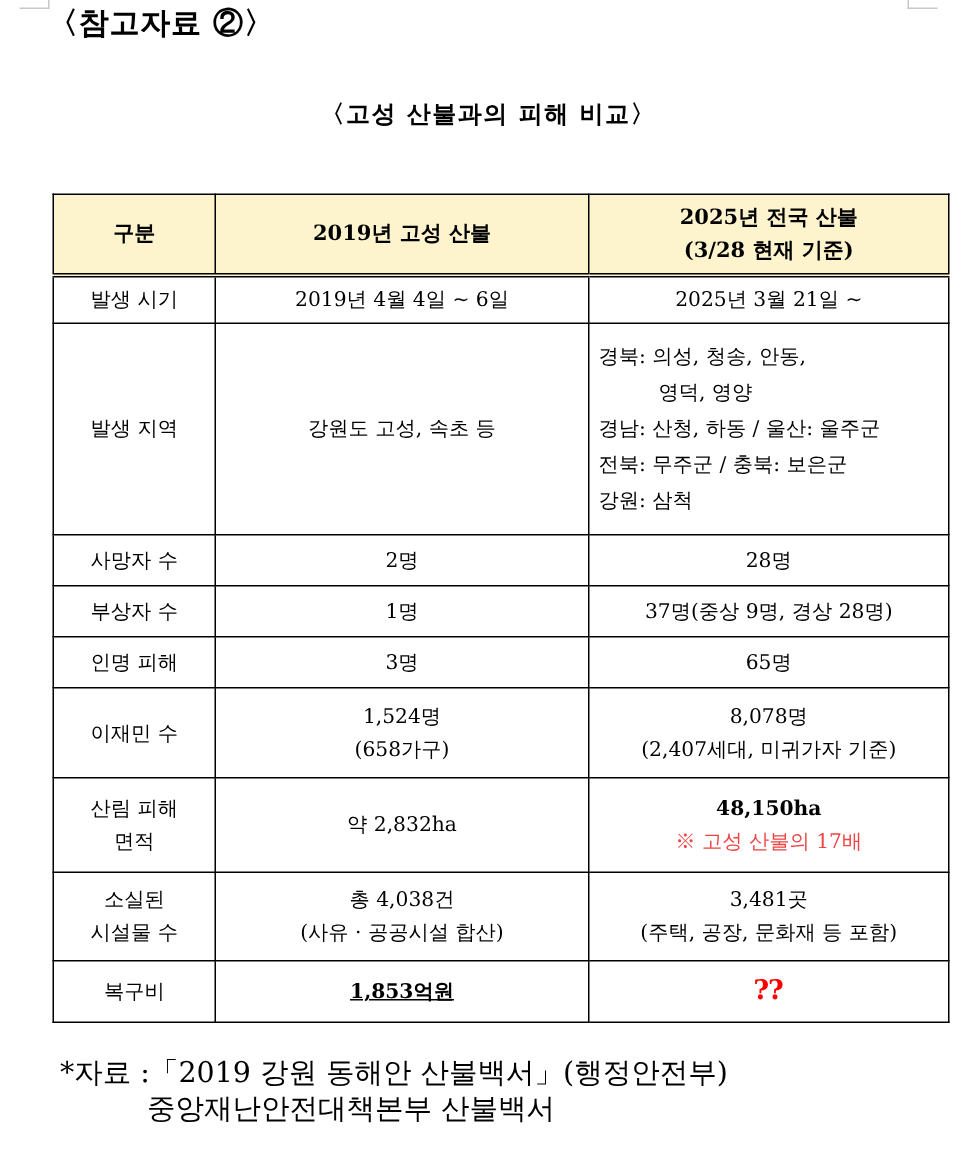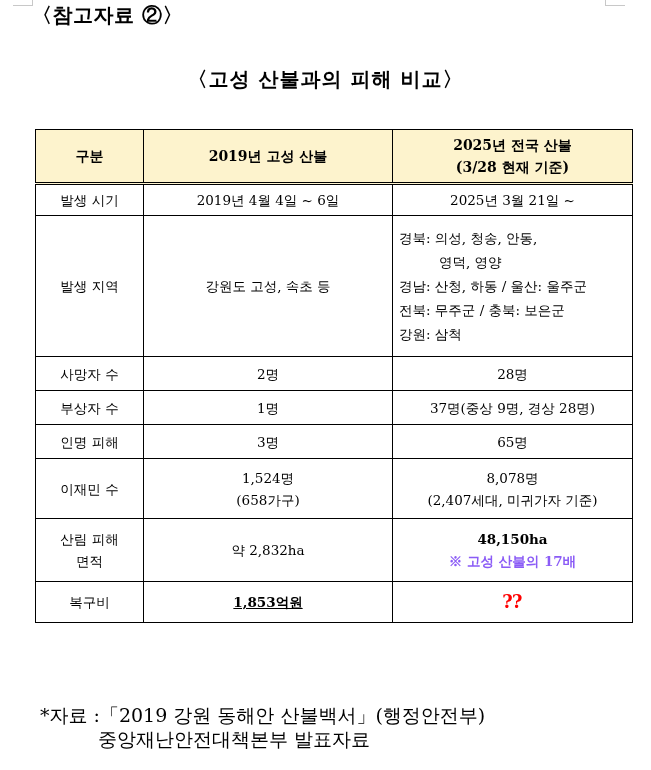--- a/index.html
+++ b/index.html
@@ -10,39 +10,39 @@
   }
   .corner-mark { position: absolute; border-color: #c8c8c8; border-style: solid; }
   .corner-tl { left: 13px; top: -1px; width: 19px; height: 6px; border-width: 0 1px 1px 0; }
   .corner-tr { left: 605px; top: -1px; width: 19px; height: 6px; border-width: 0 0 1px 1px; }
   .ref-title {
     position: absolute; left: 32px; top: 2px;
     font-size: 20px; font-weight: bold; letter-spacing: 0.5px;
   }
   .table-title {
     position: absolute; left: 0; width: 651px; top: 66px;
-    text-align: center; font-size: 20px; font-weight: bold; letter-spacing: 1px;
+    text-align: center; font-size: 16px; font-weight: bold; letter-spacing: 1px;
   }
   table.cmp {
     position: absolute; left: 35px; top: 100px;
     width: 597px; border-collapse: collapse; table-layout: fixed;
     font-size: 13.5px;
     margin-top: 29px;
   }
   table.cmp td, table.cmp th {
     border: 1px solid #000; text-align: center; vertical-align: middle;
     padding: 0 4px; line-height: 22px; font-weight: normal;
   }
   table.cmp th { background: #fdf3cd; font-weight: bold; font-size: 14px; }
   table.cmp thead tr th { border-bottom: 3px double #000; height: 52px; }
   col.c1 { width: 108px; } col.c2 { width: 249px; } col.c3 { width: 240px; }
   .region-cell { text-align: left !important; padding-left: 6px !important; line-height: 24px !important; }
   .indent { padding-left: 40px; display: block; }
   .bold { font-weight: bold; }
-  .red { color: #8b5cf6; font-weight: bold; }
+  .red { color: #ef4444; font-weight: normal; }
   .underline { text-decoration: underline; font-weight: bold; }
   .qq { color: #ff0000; font-weight: bold; font-size: 18px; }
   .line { display: block; }
   .source {
     position: absolute; left: 40px; top: 703px; font-size: 19px; line-height: 24px;
   }
   .source .second { padding-left: 58px; display: block; }
 </style>
 </head>
 <body>
@@ -116,28 +116,42 @@
       <td class="bold">
         <span class="line">산림 피해</span>
         <span class="line">면적</span>
       </td>
       <td class="bold">약 2,832ha</td>
       <td>
         <span class="line bold">48,150ha</span>
         <span class="line red">※ 고성 산불의 17배</span>
       </td>
     </tr>
+    <tr style="height:59px">
+      <td>
+        <span class="line">소실된</span>
+        <span class="line">시설물 수</span>
+      </td>
+      <td>
+        <span class="line">총 4,038건</span>
+        <span class="line">(사유 · 공공시설 합산)</span>
+      </td>
+      <td>
+        <span class="line">3,481곳</span>
+        <span class="line">(주택, 공장, 문화재 등 포함)</span>
+      </td>
+    </tr>
     <tr style="height:41px">
       <td>복구비</td>
       <td>
         <span class="underline">1,853억원</span>
       </td>
       <td>
         <span class="qq">⁇</span>
       </td>
     </tr>
   </tbody>
 </table>
 
 <div class="source">
   <span class="line">*자료 :「2019 강원 동해안 산불백서」(행정안전부)</span>
-  <span class="second">중앙재난안전대책본부 발표자료</span>
+  <span class="second">중앙재난안전대책본부 산불백서</span>
 </div>
 
 </body></html>

